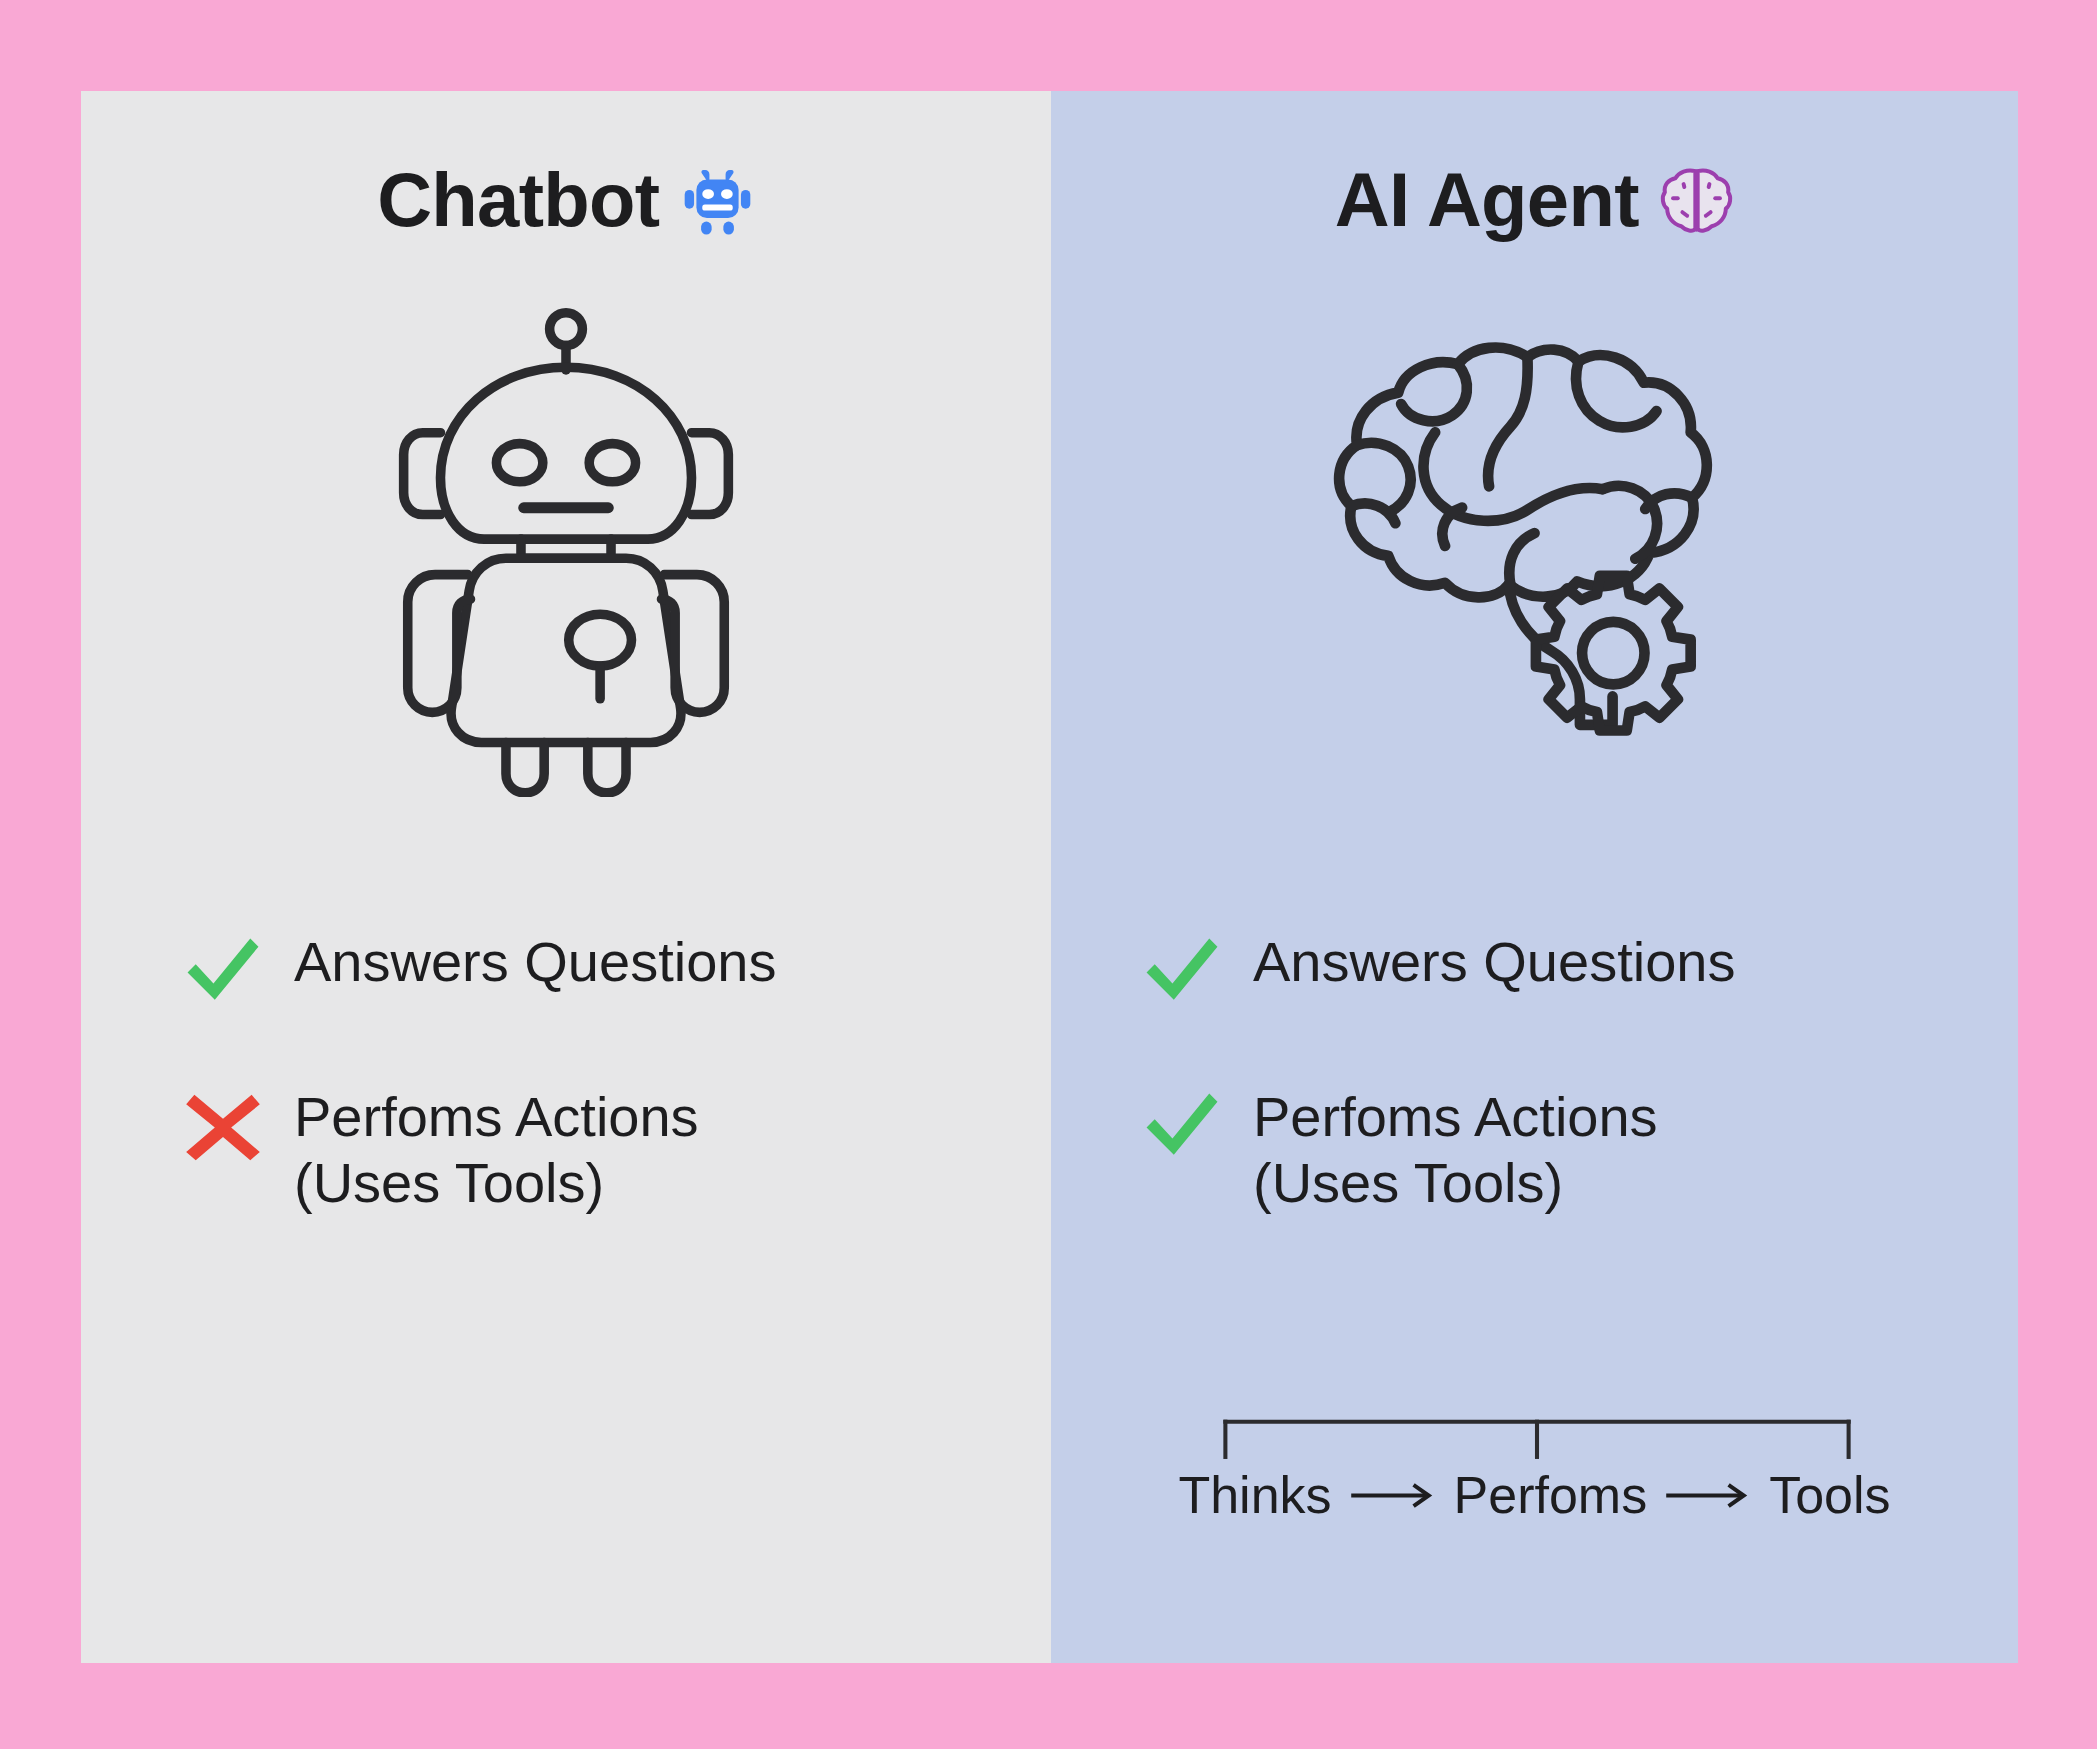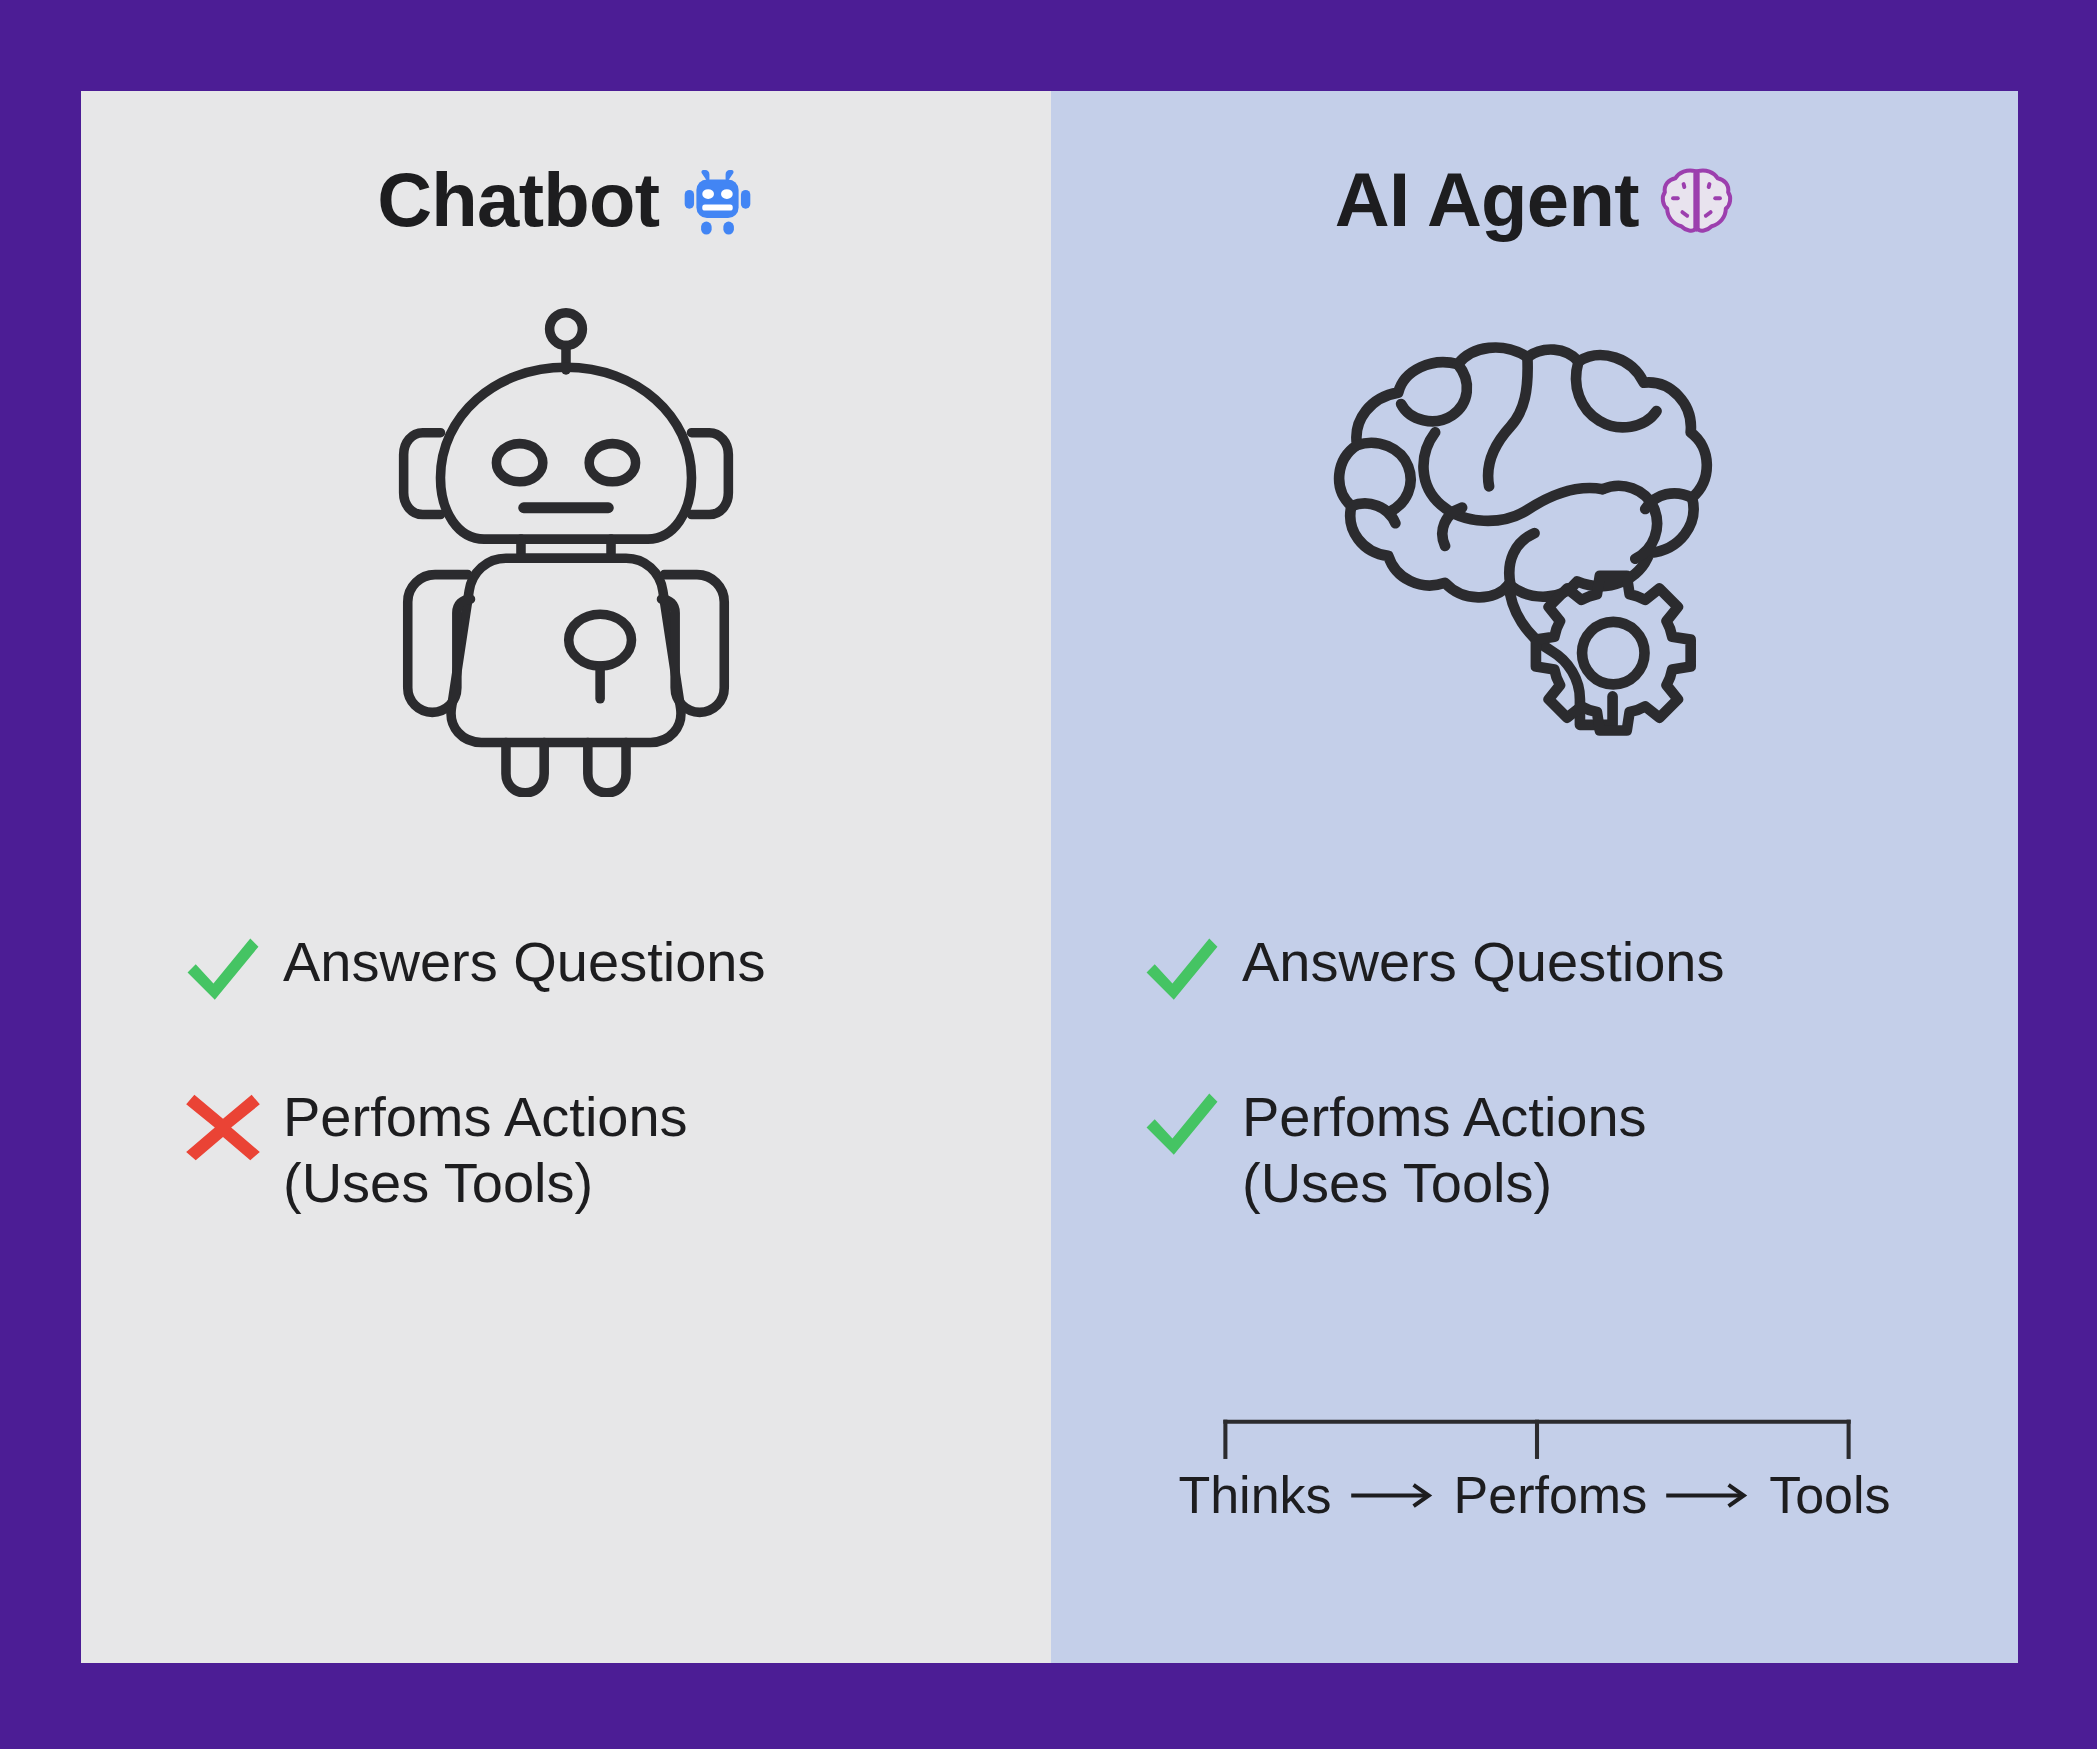--- a/index.html
+++ b/index.html
@@ -12,21 +12,21 @@
     height: 1749px;
     font-family: "Liberation Sans", sans-serif;
     overflow: hidden;
   }
 
   .canvas {
     position: absolute;
     left: 0; top: 0;
     width: 2097px;
     height: 1749px;
-    background: #4c1d95;
+    background: #f9a8d4;
   }
 
   .board {
     position: absolute;
     left: 81px;
     top: 91px;
     width: 1937px;
     height: 1572px;
     display: flex;
     flex-direction: row;
@@ -103,21 +103,21 @@
 
   .feature-mark {
     width: 82px;
     height: 75px;
     flex: 0 0 auto;
     margin-top: 4.1px;
   }
   .feature-mark svg { display: block; width: 100%; height: 100%; }
 
   .feature-text {
-    margin-left: 19px;
+    margin-left: 30px;
     font-size: 56px;
     line-height: 1.18;
     color: #1d1d1f;
     font-weight: normal;
   }
   .feature-text .line2 { display: block; }
 
   
   .flow {
     position: absolute;

